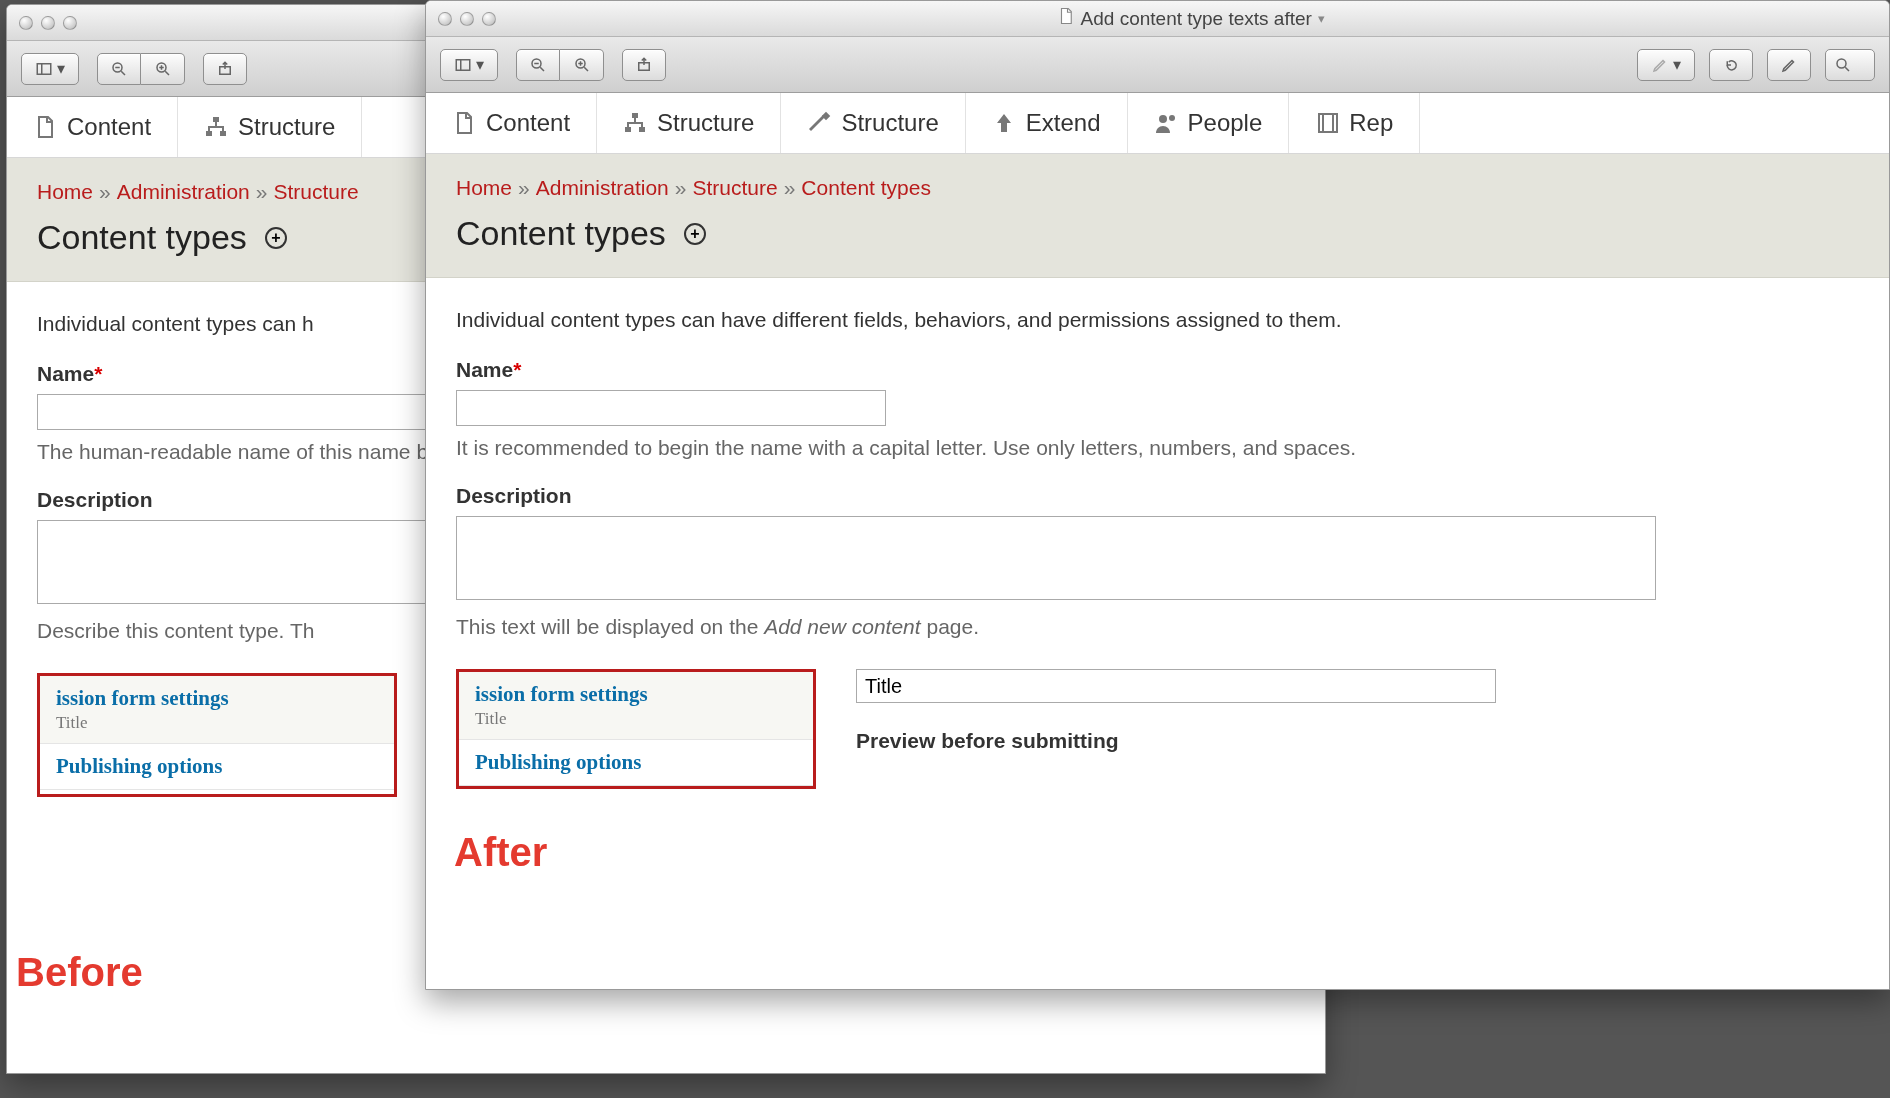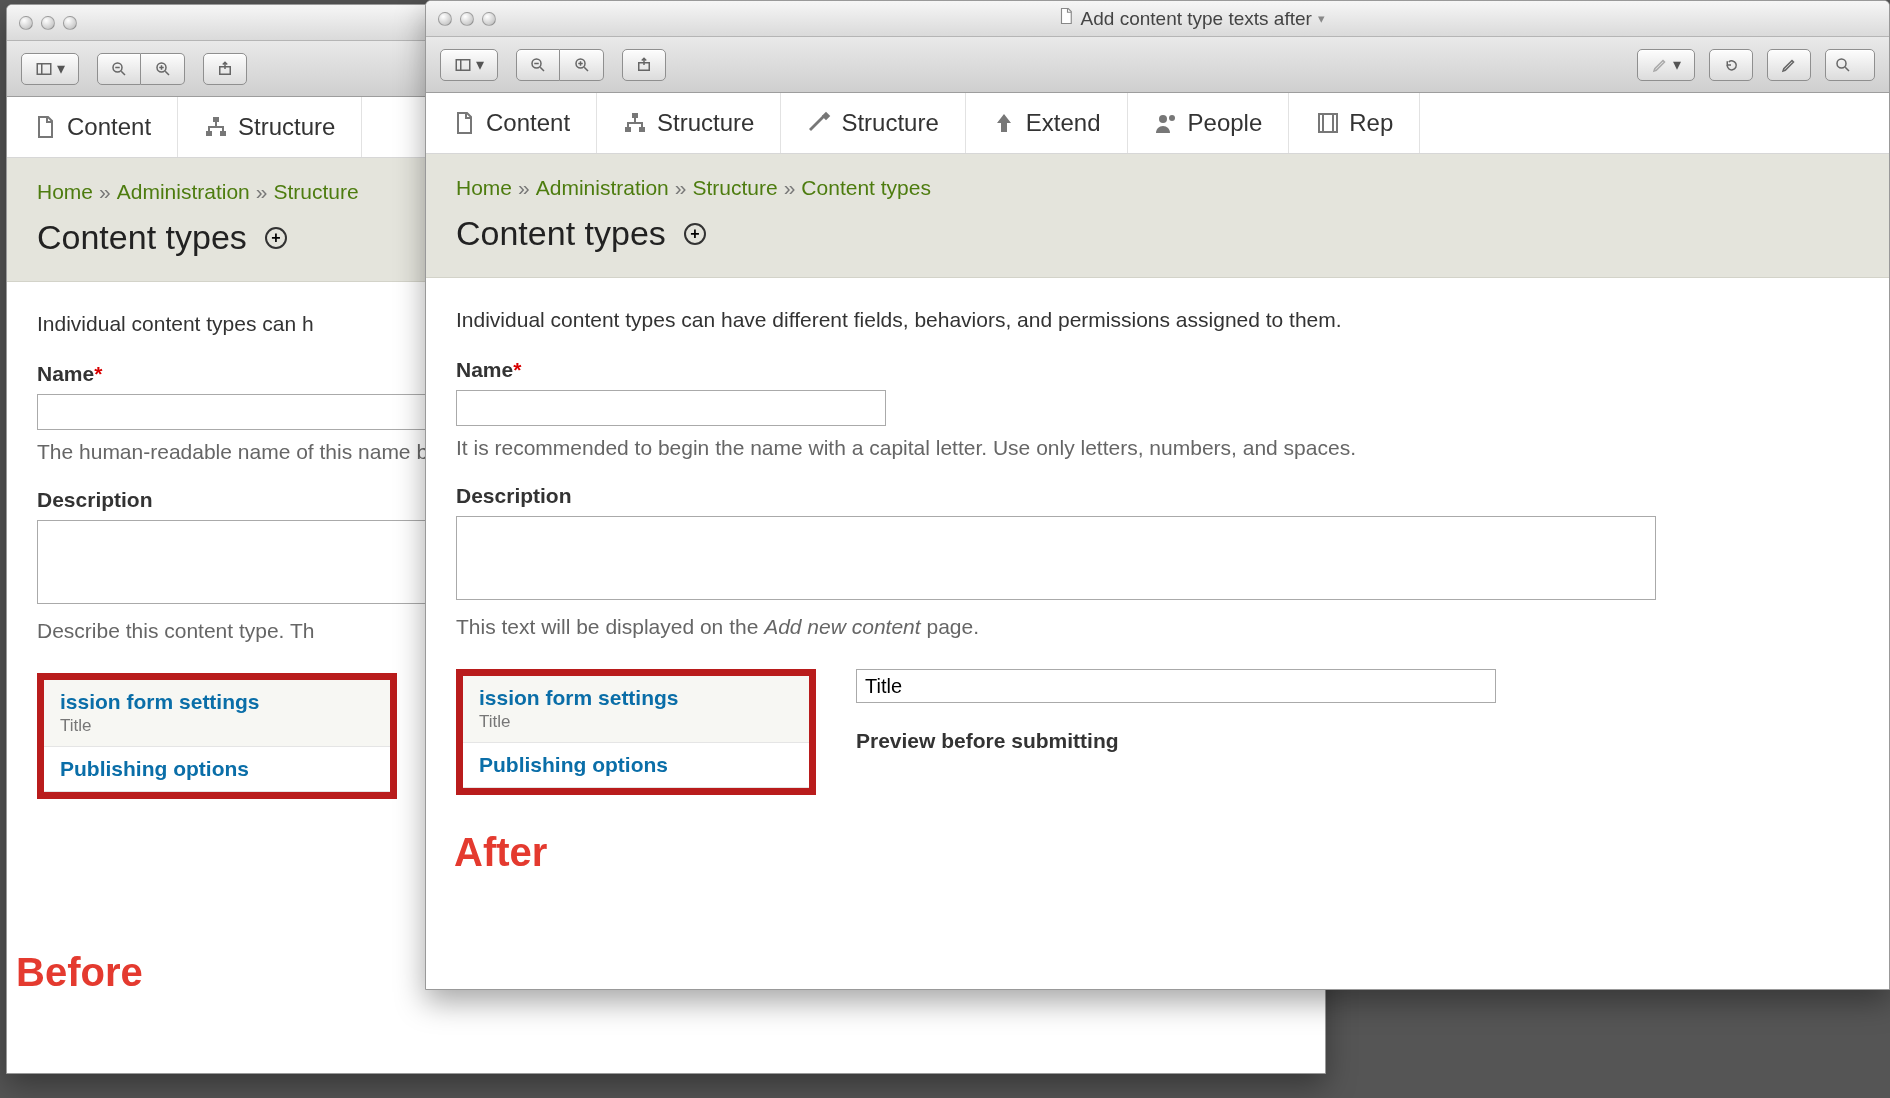--- a/index.html
+++ b/index.html
@@ -14,35 +14,35 @@
   .doc-icon svg { width: 18px; height: 18px; }
   .tbar { height: 56px; background: linear-gradient(#e9e9e9,#cfcfcf); border-bottom: 1px solid #9d9d9d; display: flex; align-items: center; padding: 0 14px; gap: 18px; }
   .tbar .right { margin-left: auto; display: flex; align-items: center; gap: 14px; }
   .btn { height: 32px; min-width: 44px; border: 1px solid #8f8f8f; border-radius: 5px; background: linear-gradient(#fdfdfd,#dcdcdc); display: inline-flex; align-items: center; justify-content: center; color: #555; box-shadow: inset 0 1px 0 #fff; cursor: pointer; }
   .btn svg { width: 18px; height: 18px; }
   .menubar { display: flex; background: #fff; border-bottom: 1px solid #d7d7d7; }
   .mitem { display: flex; align-items: center; gap: 10px; padding: 16px 26px; font-size: 24px; color: #333; border-right: 1px solid #e2e2e2; cursor: pointer; }
   .mitem svg { width: 24px; height: 24px; fill: #777; }
   .subhead { background: #e4e4dc; padding: 22px 30px 24px 30px; border-bottom: 1px solid #d3d3c9; }
   .crumbs { font-size: 21px; color: #444; display: flex; flex-wrap: wrap; gap: 6px; align-items: center; }
-  .crumbs a { color: #4d7c0f; text-decoration: none; cursor: pointer; }
+  .crumbs a { color: #b91c1c; text-decoration: none; cursor: pointer; }
   .crumbs .sep { color: #777; }
   .h1row { display: flex; align-items: center; gap: 18px; margin-top: 14px; }
   .h1row h1 { font-size: 34px; font-weight: 500; color: #222; }
   .addbtn { width: 22px; height: 22px; border: 2px solid #333; border-radius: 50%; display: flex; align-items: center; justify-content: center; font-weight: bold; font-size: 16px; cursor: pointer; }
   .body { padding: 30px 30px 40px 30px; font-size: 21px; color: #333; overflow: hidden; }
   .intro { margin-bottom: 26px; }
   .flabel { font-weight: 600; margin-top: 24px; margin-bottom: 8px; }
   .req { color: #d80000; }
   input.text { width: 430px; height: 36px; border: 1px solid #aaa; padding: 4px 8px; font-size: 19px; }
   textarea.desc { width: 1200px; max-width: 100%; height: 84px; border: 1px solid #aaa; padding: 6px; font-size: 19px; resize: none; }
   .help { color: #666; margin-top: 10px; max-width: 1100px; }
   .help em { }
   .tabsarea { display: flex; gap: 40px; margin-top: 30px; }
-  .vt { width: 360px; border: 7px solid #b91c1c; }
+  .vt { width: 360px; border: 3px solid #b91c1c; font-family: Liberation Serif, serif; }
   .vt .vtab { padding: 10px 16px; border-bottom: 1px solid #e5e5e5; cursor: pointer; }
   .vt .vtab.active { background: #f7f7f3; }
   .vt .vtab .t { color: #0a6ea8; font-size: 21px; font-weight: 600; }
   .vt .vtab .s { color: #777; font-size: 17px; margin-top: 2px; }
   .vtcontent { flex: 1; }
   .vtcontent .flabel { margin-top: 0; }
   input.title { width: 640px; height: 34px; border: 1px solid #aaa; padding: 4px 8px; font-size: 20px; }
   .annot { position: absolute; font-size: 40px; font-weight: 800; color: #e43a2f; pointer-events: none; }
 </style>
 </head>

